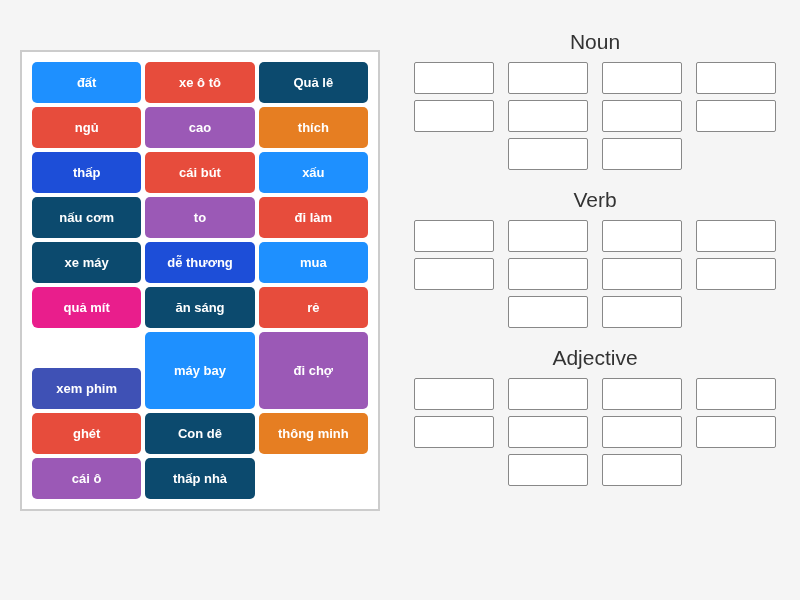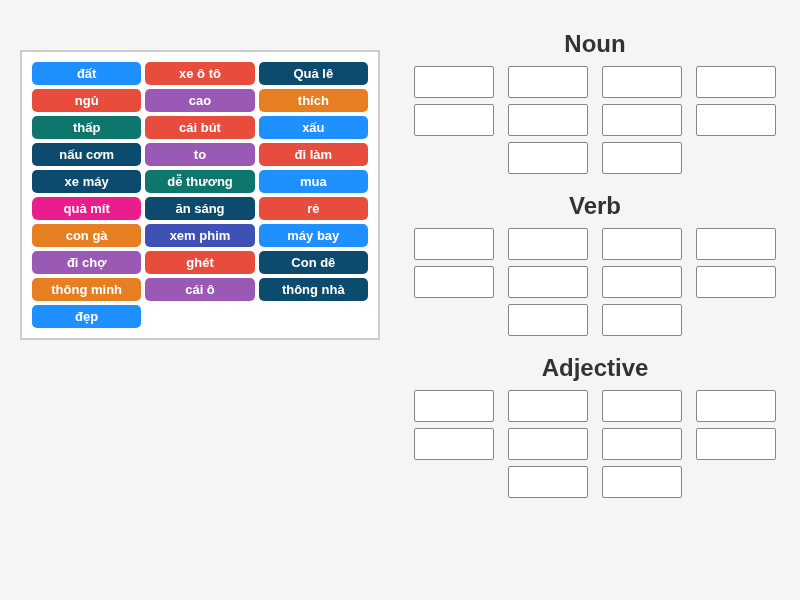--- a/index.html
+++ b/index.html
@@ -26,56 +26,56 @@
     .word-grid {
       display: grid;
       grid-template-columns: repeat(3, 1fr);
       gap: 4px;
     }
 
     .word-chip {
       display: flex;
       align-items: center;
       justify-content: center;
-      padding: 4px 4px;
+      padding: 13px 4px;
       border-radius: 5px;
       font-size: 13px;
       font-weight: bold;
       color: white;
       cursor: pointer;
       text-align: center;
     }
 
     .color-blue     { background: #1e90ff; }
     .color-red      { background: #e74c3c; }
     .color-teal     { background: #0c4a6e; }
     .color-orange   { background: #e67e22; }
     .color-purple   { background: #9b59b6; }
-    .color-cyan     { background: #0f766e; }
+    .color-cyan     { background: #1d4ed8; }
     .color-green    { background: #0c4a6e; }
     .color-pink     { background: #e91e8c; border-radius: 6px; }
-    .color-indigo   { background: #3f51b5; }
+    .color-indigo   { background: #3f51b5; margin-top: 36px; }
 
     .right-panel {
       flex: 1;
       display: flex;
       flex-direction: column;
       align-items: center;
       margin-left: 30px;
       margin-top: 10px;
     }
 
     .category-section {
       width: 100%;
       margin-bottom: 12px;
     }
 
     .category-title {
-      font-size: 24px;
-      font-weight: bold;
+      font-size: 21px;
+      font-weight: normal;
       text-align: center;
       margin-bottom: 8px;
       color: #333;
     }
 
     .drop-grid {
       display: grid;
       grid-template-columns: repeat(4, 1fr);
       gap: 6px;
       justify-items: center;
@@ -112,30 +112,28 @@
       <div class="word-chip color-blue">xấu</div>
       <div class="word-chip color-green">nấu cơm</div>
       <div class="word-chip color-purple">to</div>
       <div class="word-chip color-red">đi làm</div>
       <div class="word-chip color-teal">xe máy</div>
       <div class="word-chip color-cyan">dễ thương</div>
       <div class="word-chip color-blue">mua</div>
       <div class="word-chip color-pink">quả mít</div>
       <div class="word-chip color-green">ăn sáng</div>
       <div class="word-chip color-red">rẻ</div>
-      <div class="word-chip color-orange">con gà</div>
       <div class="word-chip color-indigo">xem phim</div>
       <div class="word-chip color-blue">máy bay</div>
       <div class="word-chip color-purple">đi chợ</div>
       <div class="word-chip color-red">ghét</div>
       <div class="word-chip color-teal">Con dê</div>
       <div class="word-chip color-orange">thông minh</div>
       <div class="word-chip color-purple">cái ô</div>
-      <div class="word-chip color-green">thông nhà</div>
-      <div class="word-chip color-blue">đẹp</div>
+      <div class="word-chip color-green">thấp nhà</div>
     </div>
 </div>
 
 <div class="right-panel">
 <div class="category-section">
       <div class="category-title">Noun</div>
       <div class="drop-grid" style="margin-bottom: 6px;">
         <div class="drop-box"></div>
         <div class="drop-box"></div>
         <div class="drop-box"></div>

